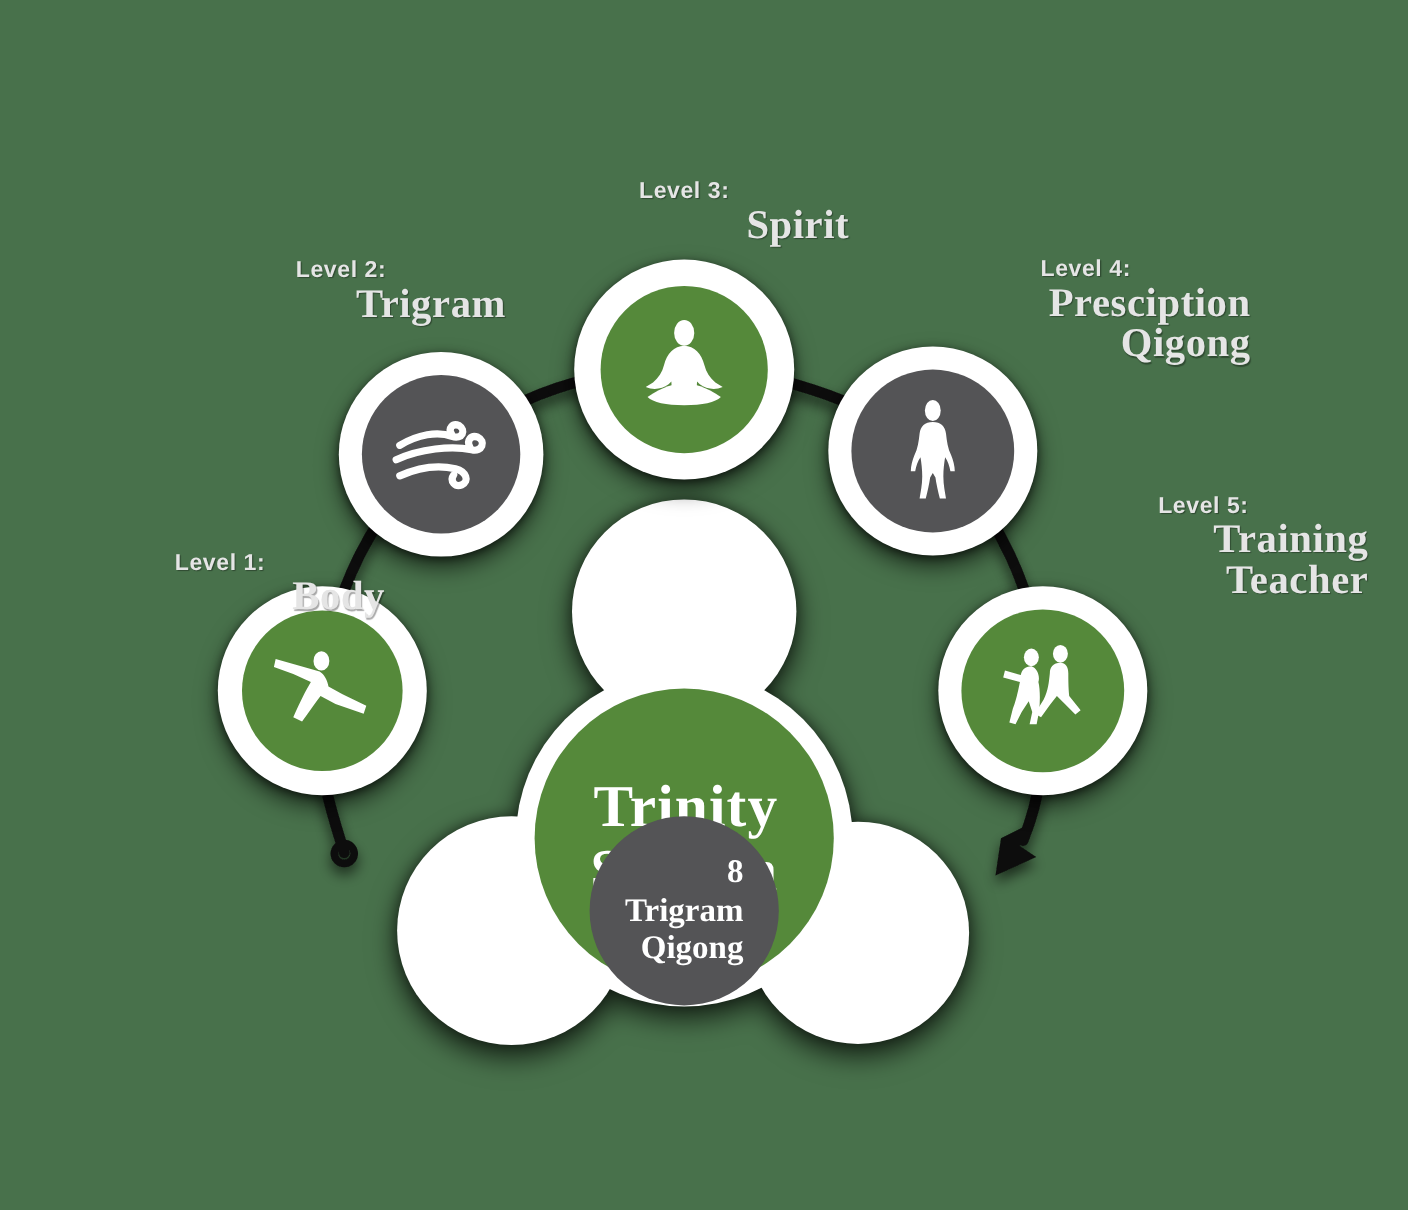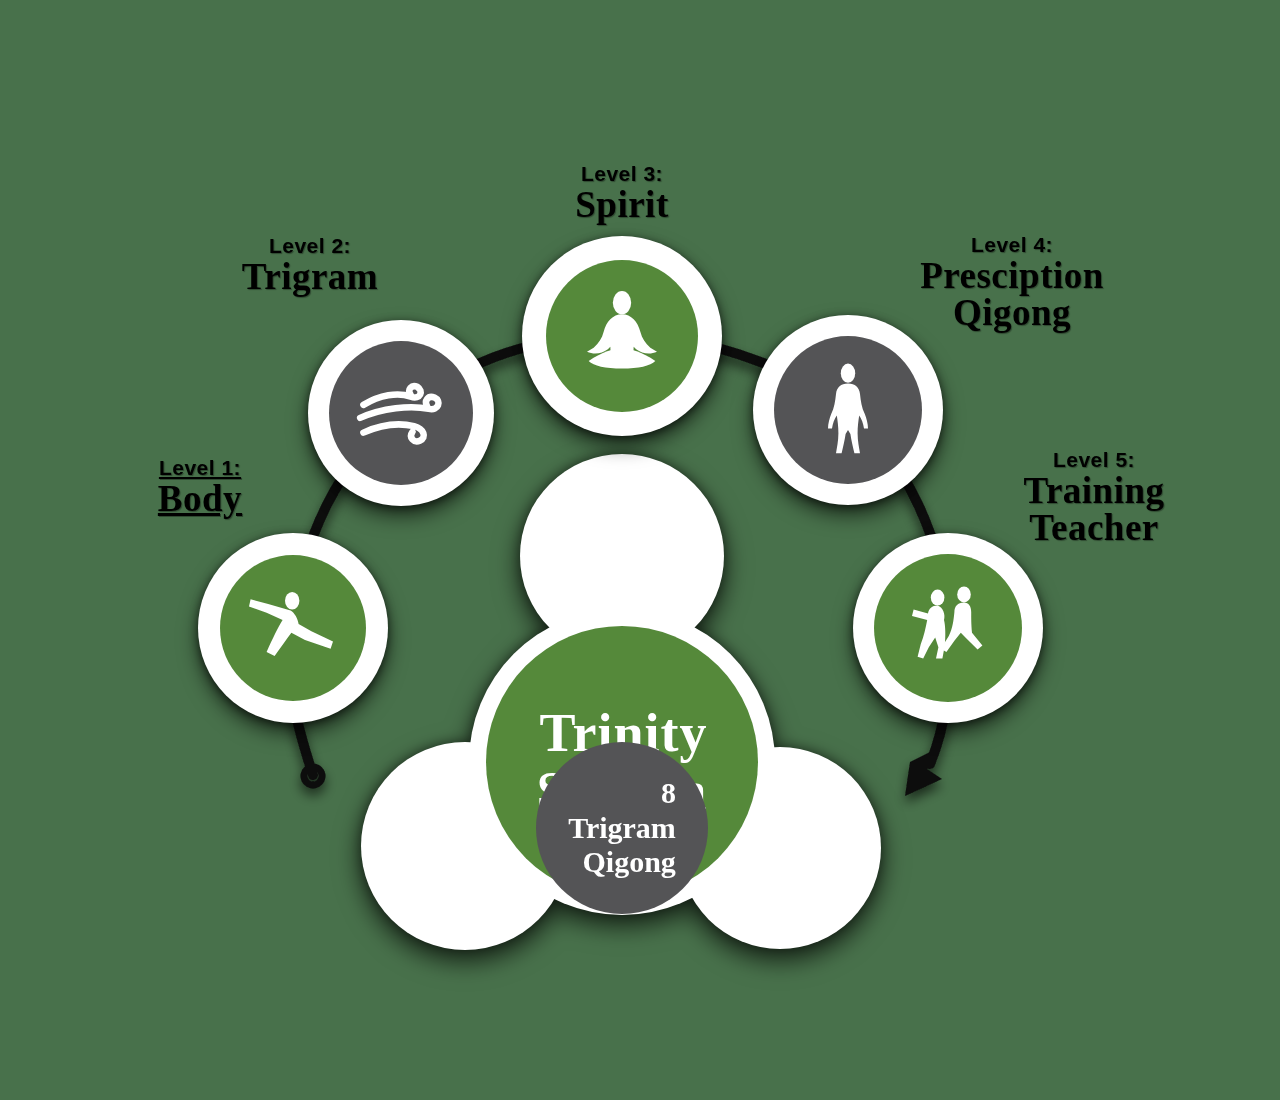--- a/index.html
+++ b/index.html
@@ -26,31 +26,32 @@
     filter:drop-shadow(0 10px 12px rgba(0,0,0,.55)) drop-shadow(0 0 6px rgba(0,0,0,.5));
   }
   .cluster-whites .circle{background:#ffffff;}
   .node-text{
     color:#ffffff;text-align:center;font-weight:bold;
   }
   .node-text .ln{display:block;text-align:right;}
   .trinity-text{font-size:54px;line-height:1.08;letter-spacing:1px;}
   .sat-text{font-size:30px;line-height:1.15;}
   .lvl-label{
-    position:absolute;text-align:center;color:#000000;width:300px;
+    position:absolute;text-align:center;color:#e5e5e5;width:300px;
     text-shadow:1px 1px 1px rgba(0,0,0,.35);
   }
   .lvl-label .lvl{
     display:block;
     font-family:"Liberation Sans","DejaVu Sans",sans-serif;
     font-weight:bold;font-size:21px;letter-spacing:.5px;
   }
   .lvl-label .nm{
     display:block;font-weight:bold;font-size:37px;line-height:1.0;
     letter-spacing:.5px;
+    text-align:right;
   }
   svg.connector{position:absolute;left:0;top:0;z-index:1;}
   .z2{z-index:2;}.z3{z-index:3;}.z4{z-index:4;}.z5{z-index:5;}
   .icon-svg{display:block;}
 </style>
 </head>
 <body>
 
 <div class="stage">
 
@@ -143,26 +144,26 @@
   <div class="lvl-label z5" style="left:472px;top:162px;">
     <span class="lvl">Level 3:</span>
     <span class="nm">Spirit</span>
   </div>
 
   <div class="lvl-label z5" style="left:160px;top:234px;">
     <span class="lvl">Level 2:</span>
     <span class="nm">Trigram</span>
   </div>
 
-  <div class="lvl-label z5" style="left:50px;top:456px;text-decoration:underline;">
+  <div class="lvl-label z5" style="left:50px;top:500px;">
     <span class="lvl">Level 1:</span>
     <span class="nm">Body</span>
   </div>
 
-  <div class="lvl-label z5" style="left:862px;top:233px;">
+  <div class="lvl-label z5" style="left:837px;top:233px;">
     <span class="lvl">Level 4:</span>
     <span class="nm">Presciption</span>
     <span class="nm">Qigong</span>
   </div>
 
   <div class="lvl-label z5" style="left:944px;top:448px;">
     <span class="lvl">Level 5:</span>
     <span class="nm">Training</span>
     <span class="nm">Teacher</span>
   </div>

